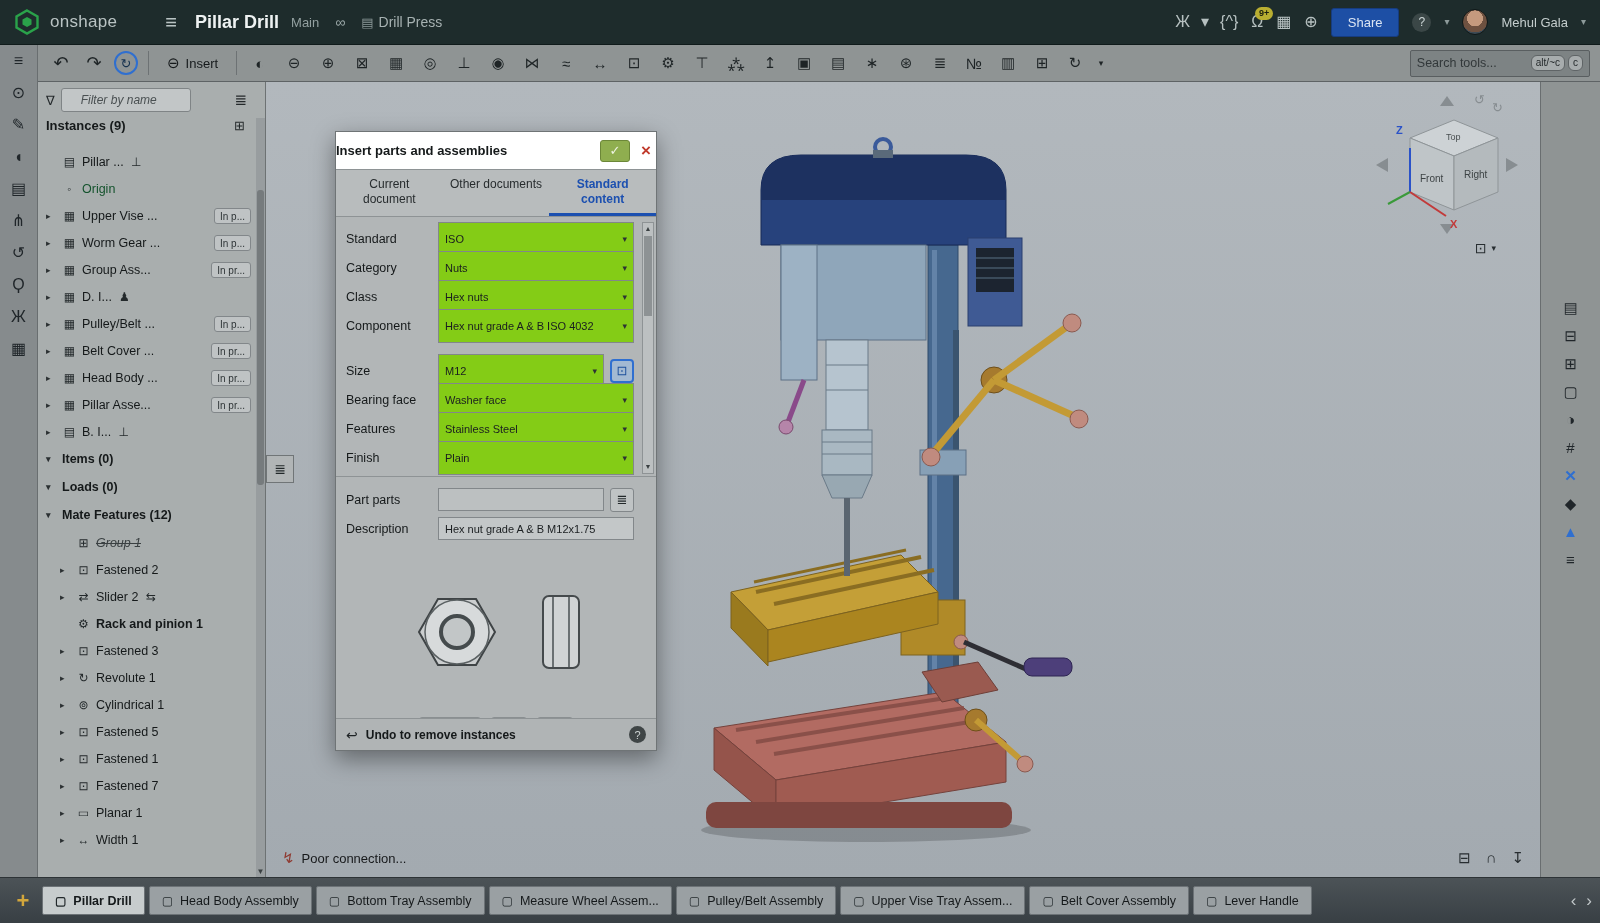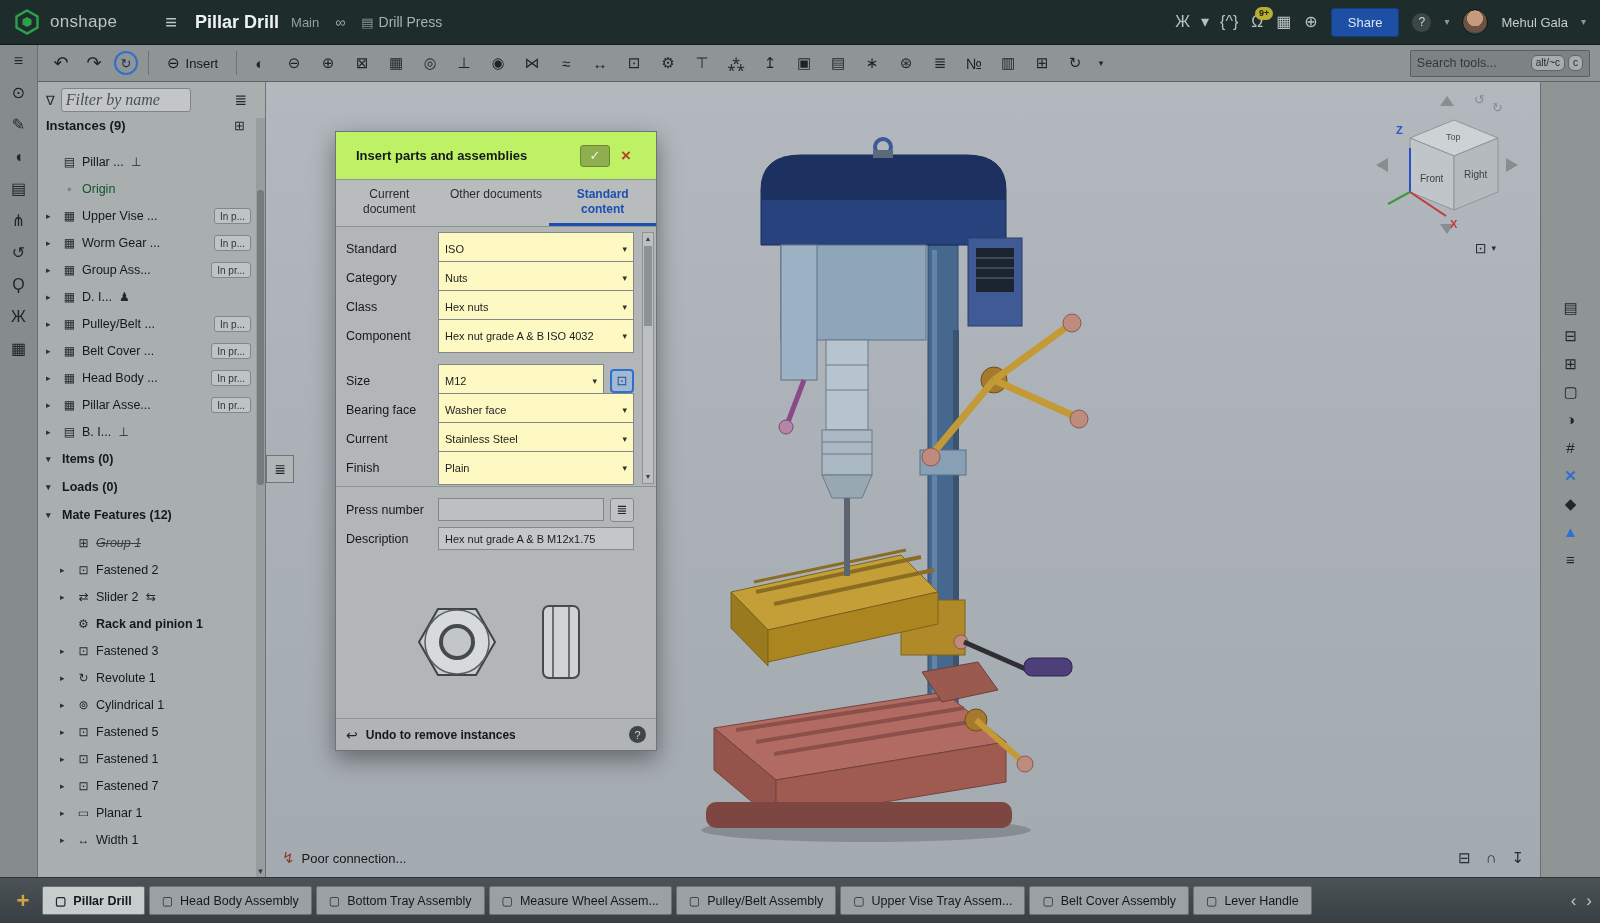--- a/index.html
+++ b/index.html
@@ -41,21 +41,21 @@
   .kbd{font-size:10px;color:#24292b;background:#a7acad;border:1px solid #5f6466;border-radius:6px;padding:1px 4px;line-height:1.2}
 
   
   .leftstrip{position:absolute;left:0;top:45px;width:38px;height:832px;background:#868b8d;border-right:1px solid #696e70;display:flex;flex-direction:column;align-items:center;padding-top:8px;gap:16px}
   .lsi{font-size:16px;color:#20262a;cursor:pointer;line-height:1}
 
   
   .leftpanel{position:absolute;left:38px;top:82px;width:228px;height:795px;background:#a9aeae;border-right:1px solid #6d7273;overflow:hidden}
   .filterrow{display:flex;align-items:center;gap:6px;height:36px;padding:0 8px}
   .filterrow .tico{font-size:13px;color:#24292b}
-  .filter-input{width:130px;height:24px;background:#c2c6c7;border:1px solid #7f8486;border-radius:3px;padding:0 4px;font-size:16px;color:#1e2324;font-family:Liberation Serif, serif}
+  .filter-input{width:130px;height:24px;background:#c2c6c7;border:1px solid #7f8486;border-radius:3px;padding:0 19px;font-size:12px;color:#1e2324;font-family:Liberation Sans, sans-serif}
   .filter-input::placeholder{color:#4a5052;font-style:italic}
   .treehead{display:flex;align-items:flex-start;height:30px;padding:0 8px;font-size:13px;font-weight:bold;color:#15191a}
   .treehead .endico{margin-left:auto;margin-right:12px;font-size:13px;font-weight:normal;color:#23282a;cursor:pointer}
   .node{display:flex;align-items:center;height:27px;padding-left:8px;font-size:12.5px;color:#15191a;gap:5px;cursor:pointer;white-space:nowrap}
   .node .arrow{width:11px;font-size:9px;color:#2b3032;flex:0 0 auto}
   .node .tico{width:15px;text-align:center;font-size:12px;color:#23292b;flex:0 0 auto}
   .node .tlabel{overflow:hidden;text-overflow:ellipsis}
   .node .badge{margin-left:auto;margin-right:14px;background:#bfc3c4;border:1px solid #82878a;border-radius:3px;font-size:10px;padding:0 5px;color:#2f3537;height:16px;line-height:15px;flex:0 0 auto}
   .node.suppressed .tlabel{text-decoration:line-through;font-style:italic;color:#3a4042}
   .node.bold .tlabel{font-weight:bold}
@@ -80,32 +80,32 @@
   .cubemenu{position:absolute;right:44px;top:158px;display:flex;align-items:center;gap:5px;font-size:14px;color:#272d30;cursor:pointer}
   .cubemenu .cdn{font-size:9px}
 
   
   .rightstrip{position:absolute;right:0;top:82px;width:60px;height:795px;background:#8f9494;border-left:1px solid #696e70;display:flex;flex-direction:column;align-items:center;padding-top:218px;gap:13px}
   .rsi{font-size:15px;color:#20262a;cursor:pointer;line-height:1}
   .rsi.accent{color:#2f6fd0;font-weight:bold}
 
   
   .dialog{position:absolute;left:335px;top:131px;width:322px;height:620px;background:#b8bcbd;border:1px solid #6f7476;box-shadow:0 8px 22px rgba(0,0,0,.4);z-index:10;display:flex;flex-direction:column}
-  .dhead{height:48px;display:flex;align-items:center;padding:0 20px;gap:6px;background:#bef264;border-bottom:1px solid #8e9395}
+  .dhead{height:38px;display:flex;align-items:center;padding:0 0;gap:6px;background:#ffffff;border-bottom:1px solid #8e9395}
   .dtitle{font-size:13px;font-weight:bold;color:#15191a;margin-right:auto}
   .okbtn{width:30px;height:22px;background:var(--confirm-green,#8fae4f);border:1px solid #6c8738;border-radius:3px;color:#eef3e2;font-size:13px;display:flex;align-items:center;justify-content:center;cursor:pointer}
   .xbtn{width:20px;height:20px;color:var(--close-red,#c0392b);font-size:17px;font-weight:bold;display:flex;align-items:center;justify-content:center;cursor:pointer}
   .dtabs{display:flex;border-bottom:1px solid #8e9395}
   .dtab{flex:1;text-align:center;font-size:12px;line-height:1.25;color:#272c2e;padding:7px 6px 9px;cursor:pointer}
   .dtab.active{color:var(--accent-blue,#1c50b0);font-weight:bold;box-shadow:inset 0 -3px 0 var(--accent-blue,#1c50b0)}
   .dbody{position:relative;flex:1;background:#b2b6b7;overflow:hidden}
   .fgroup{padding:7px 0 4px}
   .frow{display:flex;align-items:center;height:29px;padding:0 22px 0 10px}
   .flabel{width:92px;font-size:12.5px;color:#15191a;flex:0 0 auto}
-  .fsel{flex:1;height:23px;background:#fef9c3;border:1px solid #82878a;display:flex;align-items:center;padding:16px 6px;cursor:pointer;min-width:0}
+  .fsel{flex:1;height:23px;background:#84cc16;border:1px solid #82878a;display:flex;align-items:center;padding:16px 6px;cursor:pointer;min-width:0}
   .fval{font-size:11px;color:#1a1e20;white-space:nowrap;overflow:hidden;text-overflow:ellipsis}
   .fcaret{margin-left:auto;font-size:9px;color:#2d3234;padding-left:4px}
   .mcbtn{width:24px;height:24px;margin-left:6px;border:2px solid #2f6fd0;border-radius:4px;background:#a3b9d2;color:#1c4f9c;font-size:13px;display:flex;align-items:center;justify-content:center;cursor:pointer;flex:0 0 auto}
   .pnsec{border-top:1px solid #8e9395;padding:8px 0 6px}
   .dinput{flex:1;height:23px;background:#bcc0c1;border:1px solid #82878a;padding:0 6px;font-size:11px;color:#1a1e20;font-family:"Liberation Sans",sans-serif;min-width:0}
   .dinput.lit{background:#c3c7c8}
   .sqbtn{width:24px;height:24px;margin-left:6px;border:1px solid #82878a;border-radius:3px;background:#bfc3c4;color:#22282a;font-size:13px;display:flex;align-items:center;justify-content:center;cursor:pointer;flex:0 0 auto}
   .preview{height:150px;margin:8px 10px 4px;display:flex;align-items:center;justify-content:center;gap:34px}
   .dbtns{display:flex;align-items:center;justify-content:center;gap:10px;padding:6px 0 10px}
   .insertbtn2{min-width:62px;height:28px;background:#b0b4b5;border:1px solid #8a8f91;border-radius:3px;color:#6e7476;font-size:13px;display:flex;align-items:center;justify-content:center}
@@ -618,21 +618,21 @@
           <div class="frow">
             <span class="flabel">Bearing face</span>
             <span class="fsel">
               <span class="fval">Washer face</span>
               <span class="fcaret">▾</span>
             </span>
 
           </div>
 
           <div class="frow">
-            <span class="flabel">Current</span>
+            <span class="flabel">Features</span>
             <span class="fsel">
               <span class="fval">Stainless Steel</span>
               <span class="fcaret">▾</span>
             </span>
 
           </div>
 
           <div class="frow">
             <span class="flabel">Finish</span>
             <span class="fsel">
@@ -642,21 +642,21 @@
 
           </div>
         </div>
       <div class="dscroll">
         <span class="sup">▲</span>
         <span class="thumb"></span>
         <span class="sdn">▼</span>
       </div>
       <div class="pnsec">
         <div class="frow">
-          <span class="flabel">Press number</span>
+          <span class="flabel">Part parts</span>
           <input class="dinput" style="">
           <span class="sqbtn">≣</span>
         </div>
         <div class="frow">
           <span class="flabel">Description</span>
           <input class="dinput lit" value="Hex nut grade A &amp; B M12x1.75" style="">
         </div>
       </div>
       <div class="preview">
         <svg width="96" height="96" viewBox="0 0 96 96">

